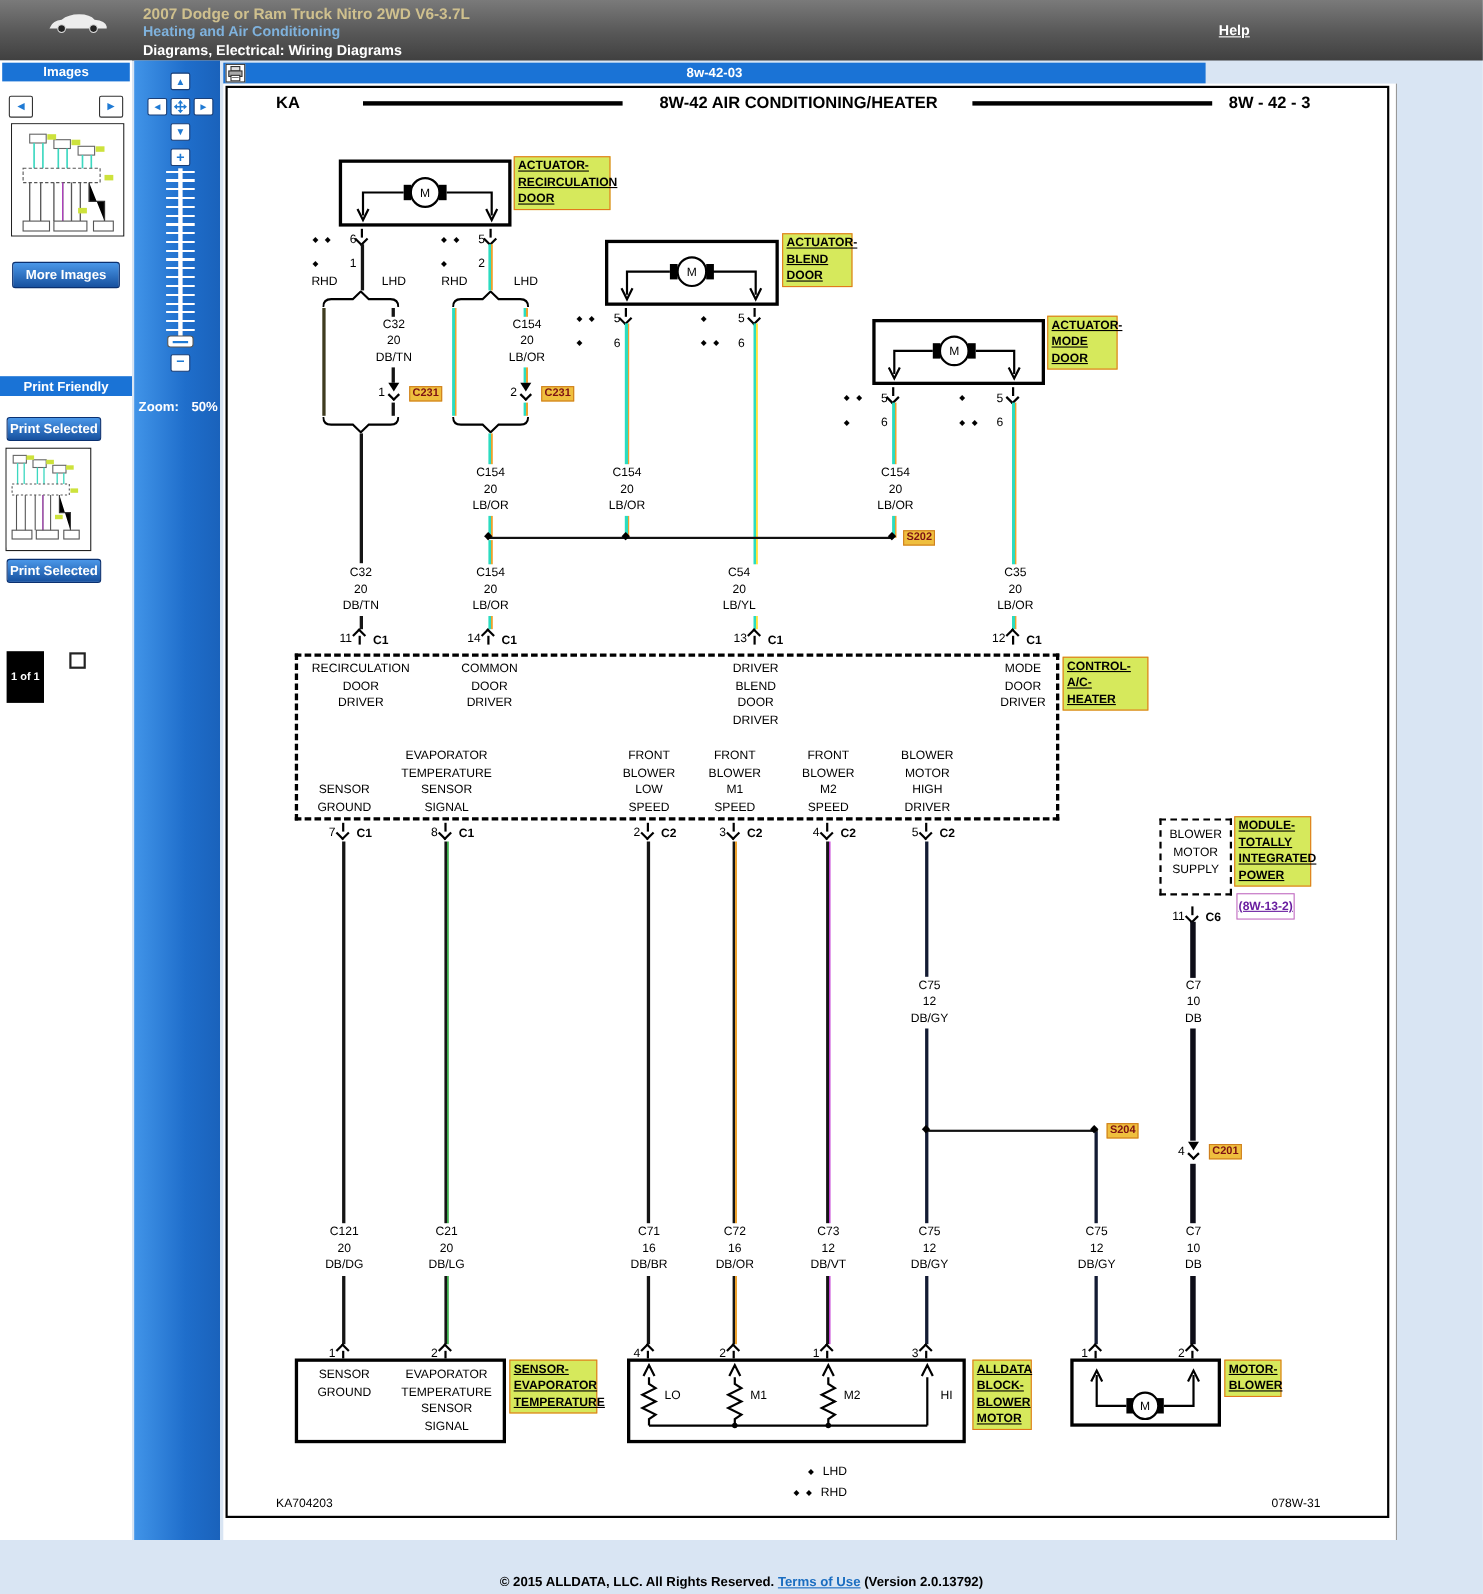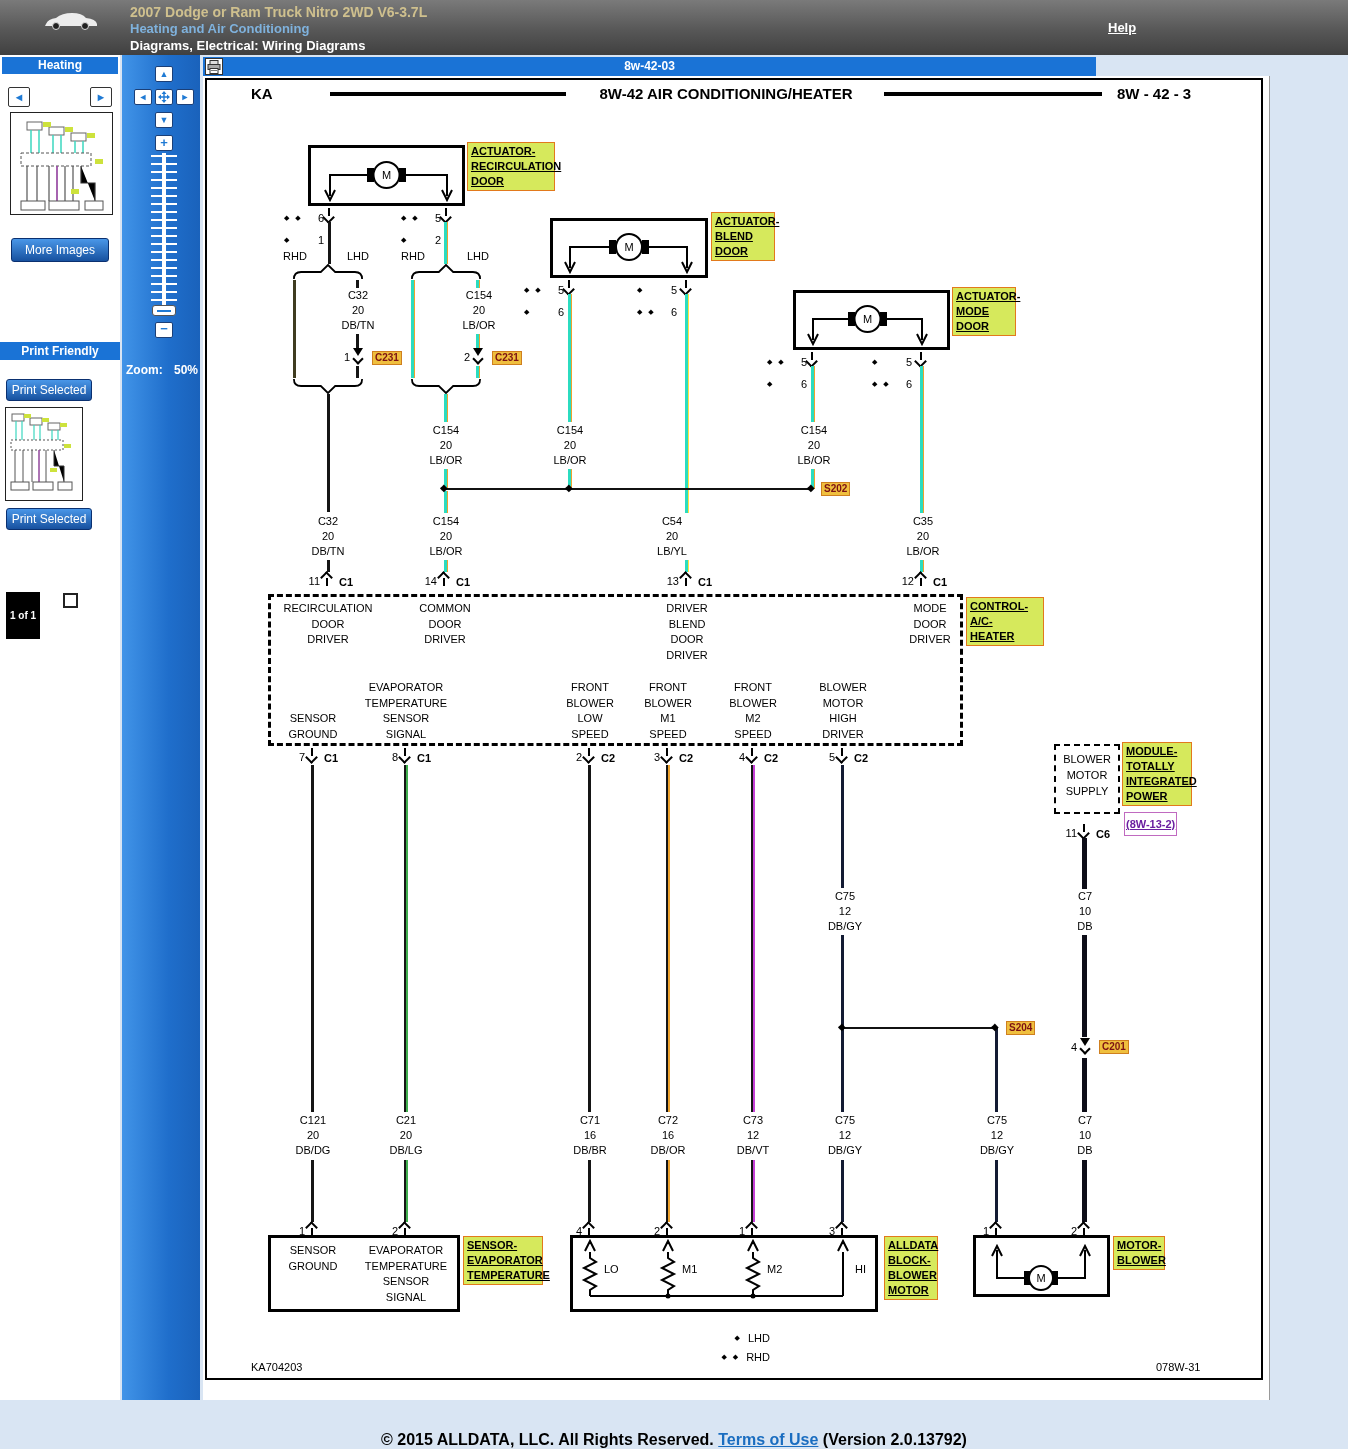--- a/index.html
+++ b/index.html
@@ -10,21 +10,21 @@
 #hdr{position:absolute;left:0;top:0;width:1348px;height:55px;background:linear-gradient(#7a7a7a,#575757 55%,#404040)}
 #hdr .veh{position:absolute;left:130px;top:4px;font-size:14px;font-weight:bold;color:#cfc08e}
 #hdr .sys{position:absolute;left:130px;top:21px;font-size:13px;font-weight:bold;color:#7fb2dd}
 #hdr .bc{position:absolute;left:130px;top:38px;font-size:13px;font-weight:bold;color:#fff}
 #help{position:absolute;left:1108px;top:20px;font-size:13px;font-weight:bold;color:#fff;text-decoration:underline;cursor:pointer}
 
 #sb{position:absolute;left:0;top:55px;width:120px;height:1345px;background:#fff}
 .bluebar{position:absolute;background:#1a73d6;color:#fff;font-size:12px;font-weight:bold;text-align:center;line-height:17px}
 .navbtn{position:absolute;width:22px;height:20px;background:#fff;border:1px solid #333;border-radius:2px;color:#1f7ad4;font-size:11px;font-weight:bold;text-align:center;line-height:18px;cursor:pointer}
 .thumb{position:absolute;background:#fff;border:1px solid #222}
-.bbtn{position:absolute;background:linear-gradient(#4a97e8,#17519f);border:1px solid #0a3070;border-radius:3px;color:#fff;font-size:12px;font-weight:normal;text-align:center;cursor:pointer}
+.bbtn{position:absolute;background:linear-gradient(#4a97e8,#17519f);border:1px solid #0a3070;border-radius:3px;color:#fff;font-size:12px;font-weight:bold;text-align:center;cursor:pointer}
 #pageind{position:absolute;left:6px;top:537px;background:#000;color:#fff;font-size:10px;font-weight:bold;padding:18px 4px}
 #chk{position:absolute;left:63px;top:538px;width:15px;height:15px;background:#fff;border:2px solid #222}
 
 #zp{position:absolute;left:122px;top:55px;width:78px;height:1345px;background:linear-gradient(90deg,#4194e8,#1f6ecb 60%,#1a62bb)}
 .zbtn{position:absolute;width:18px;height:16px;background:#fff;border:1px solid #1b3f77;border-radius:2px;color:#1f7ad4;font-size:9px;font-weight:bold;text-align:center;line-height:14px;cursor:pointer}
 .ztxt{position:absolute;color:#fff;font-size:12px;font-weight:bold}
 
 #vbar{position:absolute;left:203px;top:57px;width:893px;height:19px;background:#1a73d6;color:#fff;font-size:12px;font-weight:bold;text-align:center;line-height:19px}
 #printic{position:absolute;left:205px;top:58px;width:18px;height:17px;background:#fff;border:1px solid #333;cursor:pointer}
 #canvas{position:absolute;left:203px;top:76px;width:1067px;height:1324px;background:#fff;border-right:1px solid #999}
@@ -67,21 +67,21 @@
 .chv{position:absolute;width:8px;height:8px;border-left:2px solid #000;border-top:2px solid #000;transform:rotate(225deg)}
 .jd{position:absolute;font-size:10px;line-height:10px;color:#000}
 .mks{position:absolute;width:40px;display:flex;flex-direction:column;gap:8px}
 .mks .row{display:flex;justify-content:space-between;align-items:center;height:14px}
 .dm{font-size:7px;letter-spacing:2px;white-space:nowrap}
 .mn{font-size:11px}
 .br{position:absolute}
 .rlab{position:absolute;font-size:11px}
 #legend{position:absolute;left:690px;top:1331px;width:80px}
 #legend .row{display:flex;justify-content:flex-end;gap:6px;align-items:center;height:14px;margin-bottom:5px;font-size:11px}
-#pfoot{position:absolute;left:0;top:1400px;width:1348px;height:49px;background:#d9e5f3;font-size:16px;font-weight:bold;text-align:center}
+#pfoot{position:absolute;left:0;top:1400px;width:1348px;height:49px;background:#d9e5f3;font-size:12px;font-weight:bold;text-align:center}
 #pfoot .inner{margin-top:31px}
 #pfoot a{color:#1a6dc0;text-decoration:underline;cursor:pointer}
 svg{display:block}
 </style>
 </head>
 <body>
 
 <div id="hdr">
   <span class="abs" style="left:42px;top:10px">
     <svg width="58" height="22" viewBox="0 0 58 22">
@@ -90,21 +90,21 @@
         <circle cx="43" cy="16" r="3.5" fill="#222" stroke="#ddd"></circle>
       </svg>
   </span>
   <div class="veh">2007 Dodge or Ram Truck Nitro 2WD V6-3.7L</div>
   <div class="sys">Heating and Air Conditioning</div>
   <div class="bc">Diagrams, Electrical: Wiring Diagrams</div>
   <a id="help">Help</a>
 </div>
 
 <div id="sb">
-  <div class="bluebar" style="left:2px;top:2px;width:116px;height:17px">Heating</div>
+  <div class="bluebar" style="left:2px;top:2px;width:116px;height:17px">Images</div>
   <div class="navbtn" style="left:8px;top:32px">◄</div>
   <div class="navbtn" style="left:90px;top:32px">►</div>
   <div class="thumb" style="left:10px;top:57px;width:103px;height:103px">
     <svg width="101" height="101" viewBox="0 0 101 101">
       <rect width="101" height="101" fill="#fff"></rect>
       <rect x="16" y="9" width="15" height="8" fill="none" stroke="#666"></rect>
         <rect x="38" y="14" width="15" height="8" fill="none" stroke="#666"></rect>
         <rect x="60" y="20" width="15" height="8" fill="none" stroke="#666"></rect>
       <rect x="32" y="9" width="8" height="5" fill="#cde23c"></rect>
         <rect x="54" y="14" width="8" height="5" fill="#cde23c"></rect>

